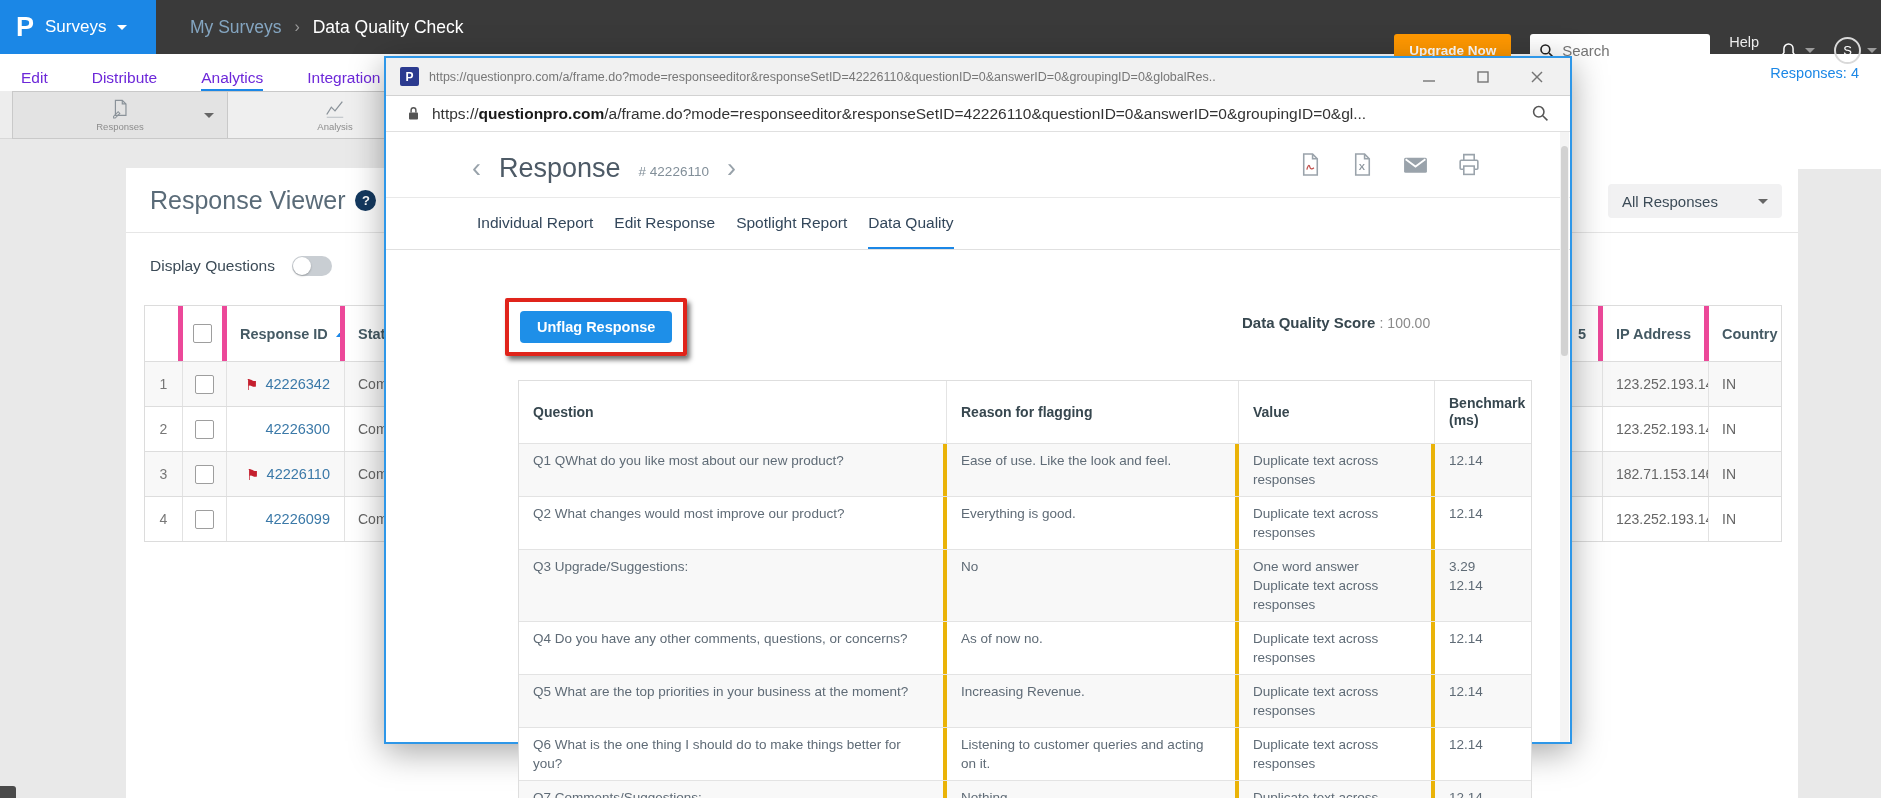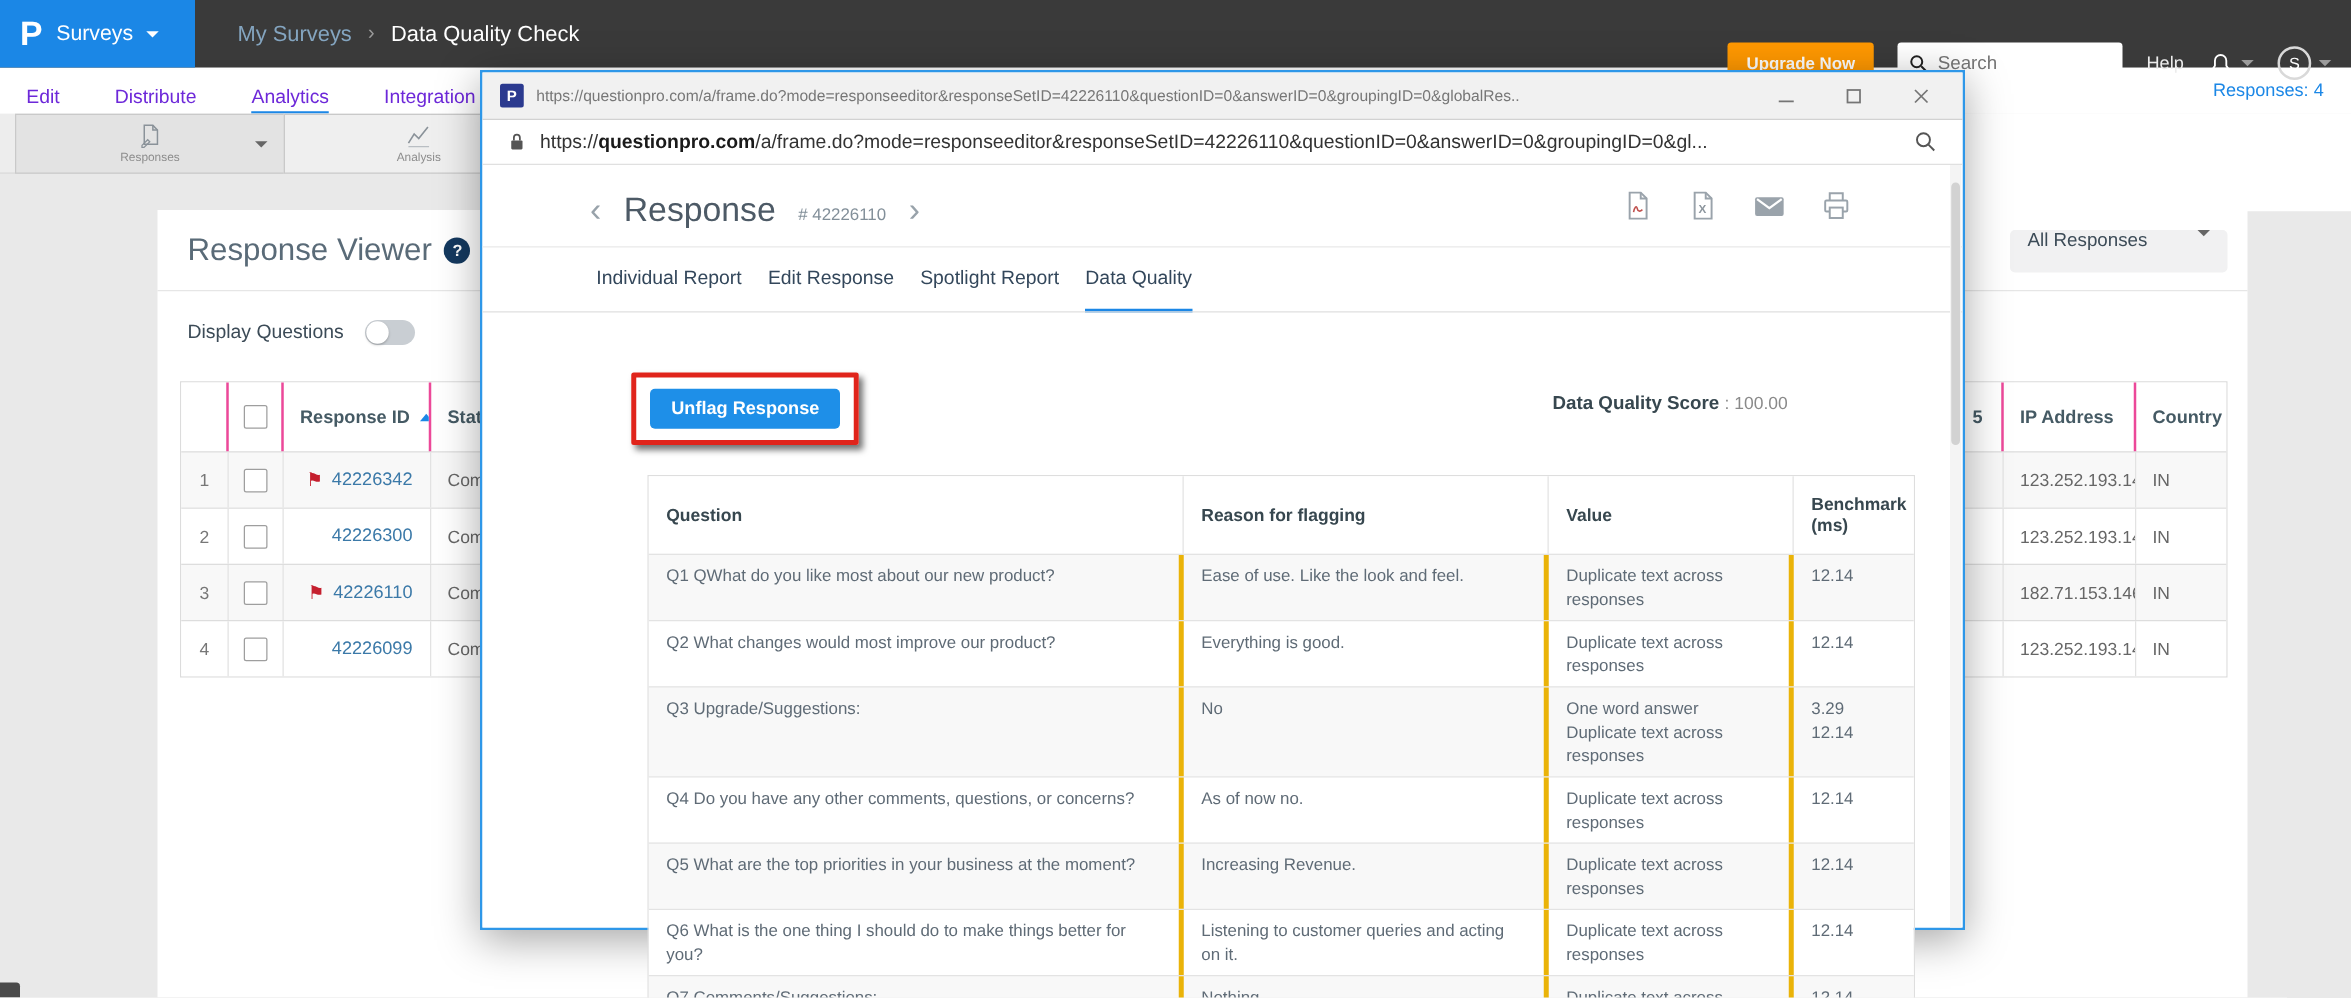--- a/index.html
+++ b/index.html
@@ -11,21 +11,21 @@
 .logo-box{width:156px;height:54px;background:#1b87e6;display:flex;align-items:center;gap:11px;padding:0 16px;color:#fff;flex-shrink:0;cursor:pointer;}
 .logo-p{font-size:27px;font-weight:bold;line-height:1;}
 .logo-label{font-size:17px;}
 .caret{width:0;height:0;border-left:5px solid transparent;border-right:5px solid transparent;border-top:5px solid #fff;display:inline-block;}
 .caret.gray{border-top-color:#9b9b9b;}
 .caret.dark{border-top-color:#666;}
 .breadcrumb{display:flex;align-items:center;gap:13px;margin-left:34px;font-size:17.5px;}
 .crumb-parent{color:#84a5c0;cursor:pointer;}
 .crumb-sep{color:#9a9a9a;font-size:16px;}
 .crumb-current{color:#fff;}
-.topbar-right{margin-left:auto;display:flex;align-items:center;gap:19px;padding-right:16px;margin-top:47px;}
+.topbar-right{margin-left:auto;display:flex;gap:19px;padding-right:4px;margin-top:47px;}
 .upgrade-btn{background:#ff9800;color:#fff;font-weight:bold;font-size:13.5px;padding:9px 15px;border-radius:3px;border:none;cursor:pointer;font-family:inherit;}
 .searchbox{width:180px;height:34px;background:#fff;border-radius:3px;display:flex;align-items:center;padding:0 9px;gap:7px;}
 .searchbox input{border:none;outline:none;width:130px;font-size:15px;color:#333;font-family:inherit;background:transparent;}
 .help-link{color:#ececec;font-size:14.5px;cursor:pointer;}
 .icon-wrap{display:flex;align-items:center;gap:6px;cursor:pointer;}
 .avatar{width:27px;height:27px;border:2px solid #d9d9d9;border-radius:50%;color:#fff;display:flex;align-items:center;justify-content:center;font-size:13px;}
 
 
 .nav-row{position:absolute;left:0;top:54px;width:1881px;height:37px;background:#fff;z-index:1;}
 .nav-tabs{position:absolute;left:21px;top:0;height:37px;display:flex;gap:44px;align-items:center;}
@@ -47,31 +47,31 @@
 .card{position:absolute;left:126px;top:168px;width:1672px;height:630px;background:#fff;z-index:1;}
 .viewer-title{position:absolute;left:24px;top:18px;display:flex;align-items:center;gap:10px;}
 .viewer-title h1{font-size:25px;font-weight:400;color:#5a6b78;}
 .help-badge{width:21px;height:21px;border-radius:50%;background:#14395f;color:#fff;display:flex;align-items:center;justify-content:center;font-size:13px;font-weight:bold;cursor:pointer;}
 .help-badge::after{content:"?";}
 .card-divider{position:absolute;left:0;top:64px;width:1672px;height:1px;background:#e6e6e6;}
 .display-q{position:absolute;left:24px;top:88px;display:flex;align-items:center;gap:17px;}
 .display-q .dq-label{font-size:15.5px;color:#3c4b57;}
 .toggle{width:40px;height:20px;background:#c9ced3;border-radius:10px;position:relative;cursor:pointer;}
 .toggle .knob{position:absolute;left:1px;top:1px;width:18px;height:18px;background:#fff;border-radius:50%;box-shadow:0 1px 2px rgba(0,0,0,.25);}
-.filter-dd{position:absolute;left:1482px;top:16px;width:174px;height:34px;background:#f1f1f2;border-radius:4px;display:flex;justify-content:space-between;padding:0 14px;cursor:pointer;}
+.filter-dd{position:absolute;left:1482px;top:16px;width:174px;height:34px;background:#f1f1f2;border-radius:4px;display:flex;align-items:center;justify-content:space-between;padding:0 14px;cursor:pointer;}
 .filter-dd span{font-size:15px;color:#3c4b57;}
 
 
 .bgt{position:absolute;top:305px;background:#fff;border:1px solid #dcdcdc;z-index:1;}
 #bgt-left{left:144px;width:362px;}
 #bgt-right{left:1564px;width:218px;}
 .bgt-head{display:grid;height:55px;background:#fff;}
 #bgt-left .bgt-head,#bgt-left .bg-row{grid-template-columns:38px 44px 118px 160px;}
 #bgt-right .bgt-head,#bgt-right .bg-row{grid-template-columns:38px 106px 72px;}
-.bgt-head .hcell{display:flex;align-items:center;gap:8px;font-size:14.5px;font-weight:bold;color:#455a64;border-right:2px solid #ec4899;padding-left:13px;overflow:hidden;white-space:nowrap;}
+.bgt-head .hcell{display:flex;align-items:center;gap:8px;font-size:14.5px;font-weight:bold;color:#455a64;border-right:5px solid #ec4899;padding-left:13px;overflow:hidden;white-space:nowrap;}
 .bgt-head .hcell:last-child{border-right:none;}
 .bgt-head .hcell.center{justify-content:center;padding-left:0;}
 .sort-caret{width:0;height:0;border-left:5px solid transparent;border-right:5px solid transparent;border-bottom:6px solid #1b87e6;display:inline-block;}
 .bg-row{display:grid;height:45px;border-top:1px solid #ddd;background:#fff;}
 .bg-row.stripe{background:#f8f8f8;}
 .bg-row .cell{display:flex;align-items:center;border-right:1px solid #e2e2e2;overflow:hidden;}
 .bg-row .cell:last-child{border-right:none;}
 .c-num{justify-content:center;color:#777;font-size:14px;}
 .c-cb{justify-content:center;}
 .checkbox{width:19px;height:19px;border:1.5px solid #9e9e9e;border-radius:2px;background:#fff;display:inline-block;cursor:pointer;}

